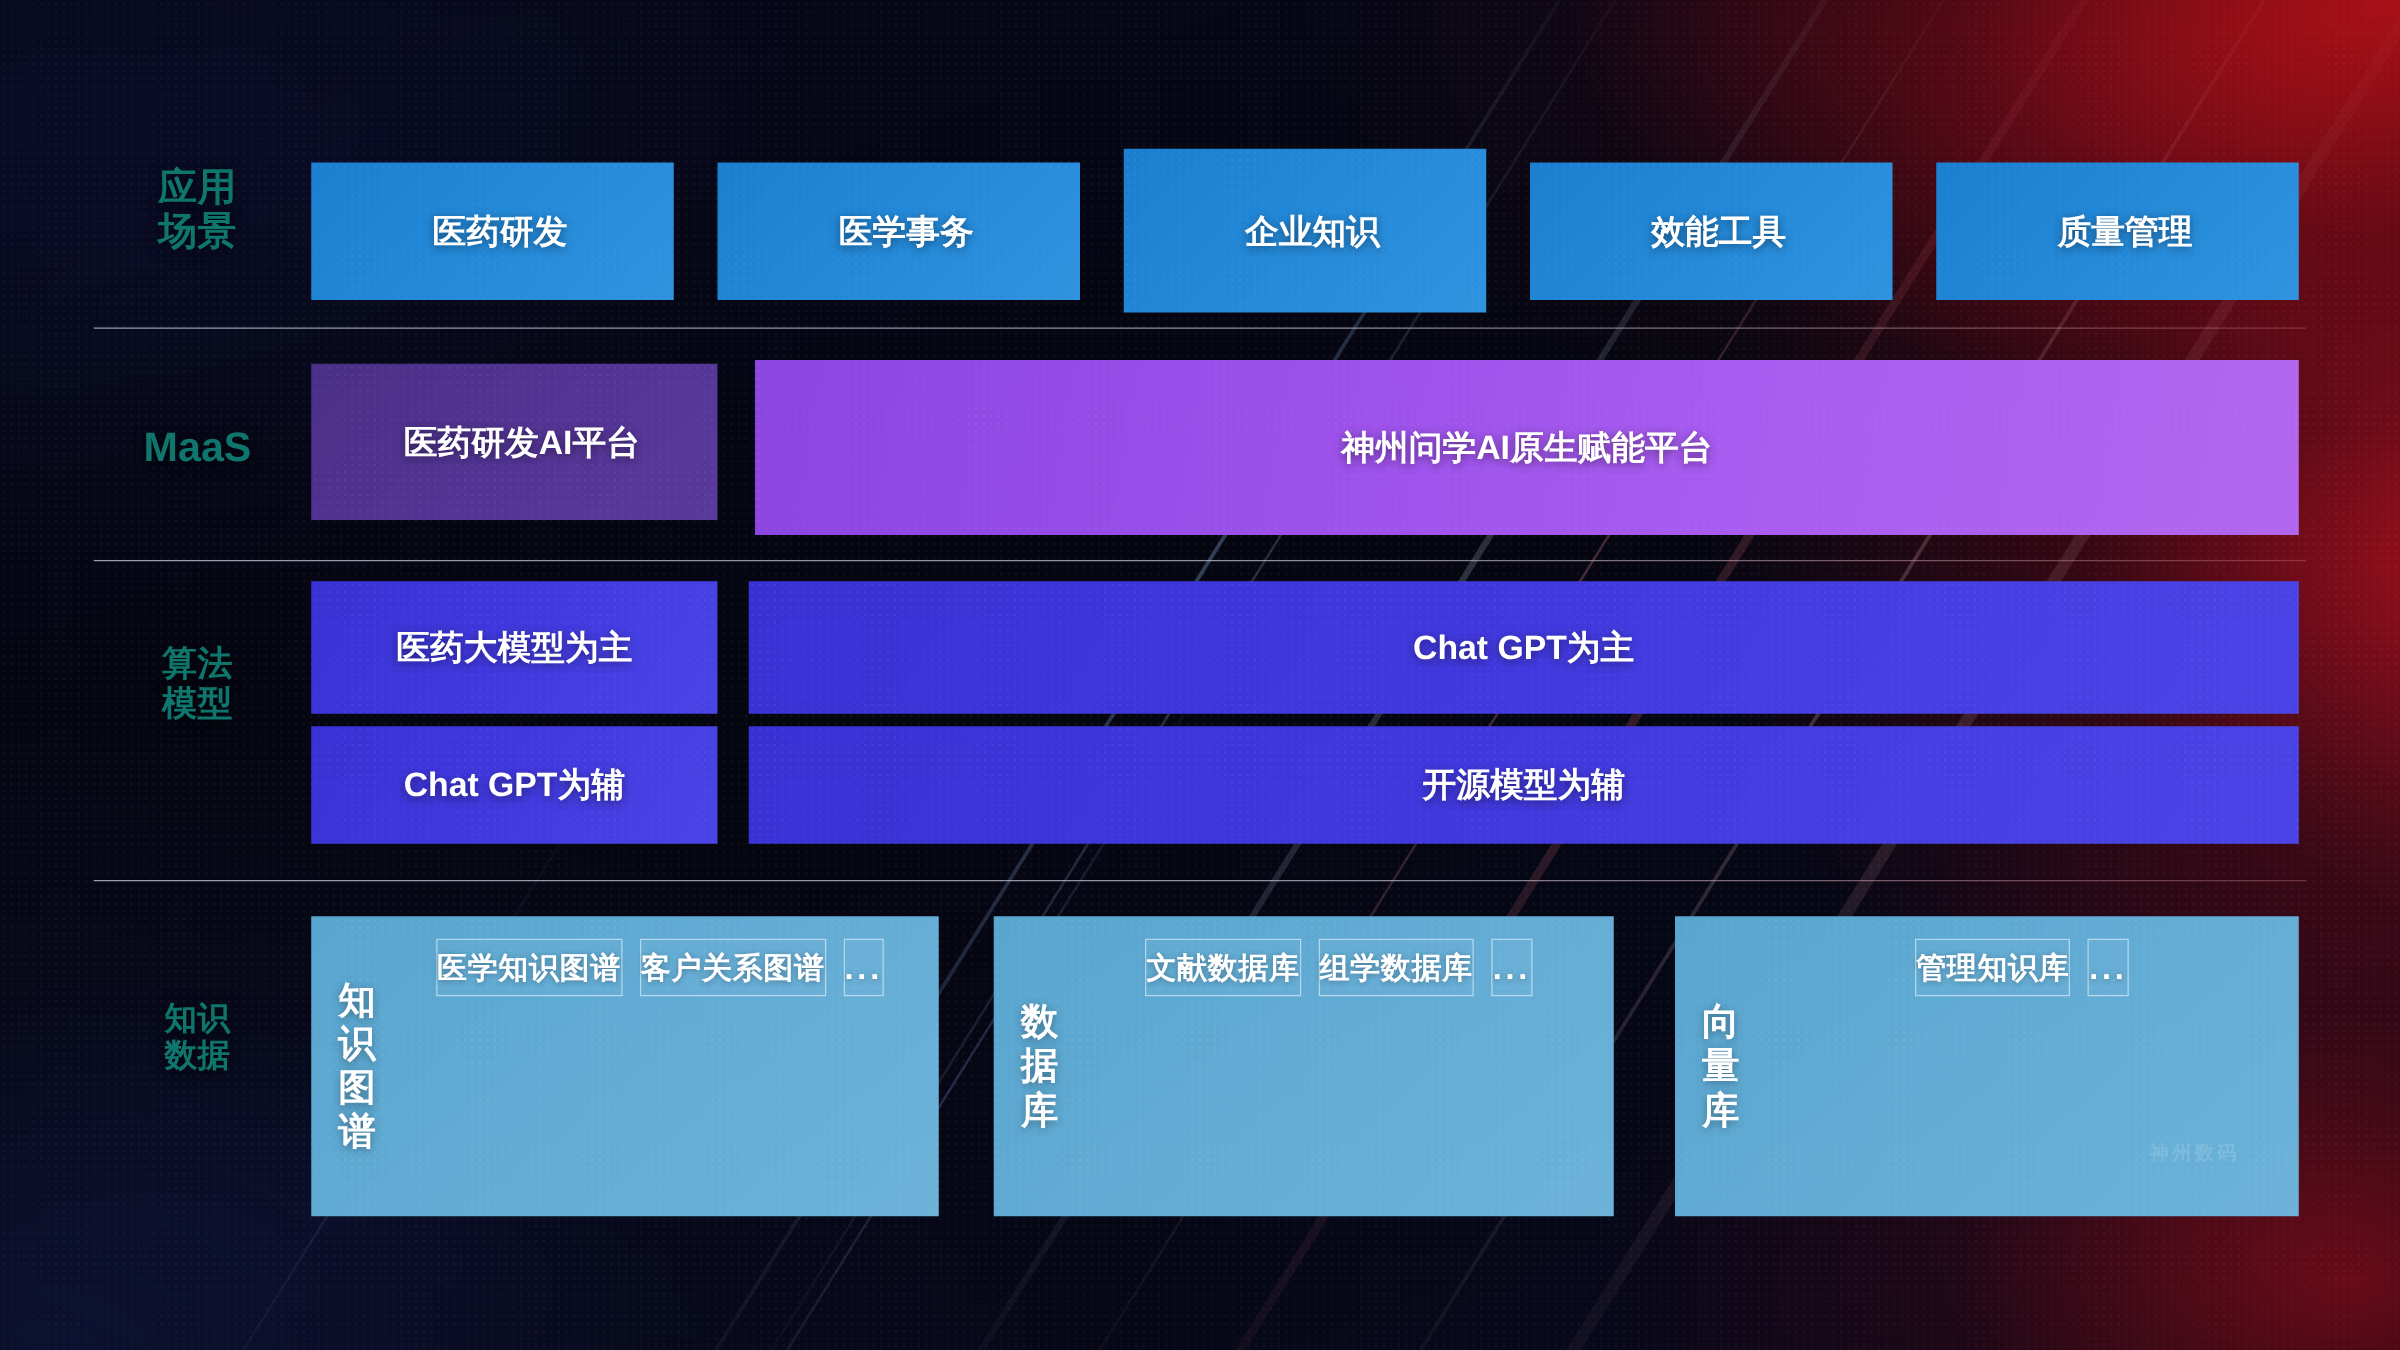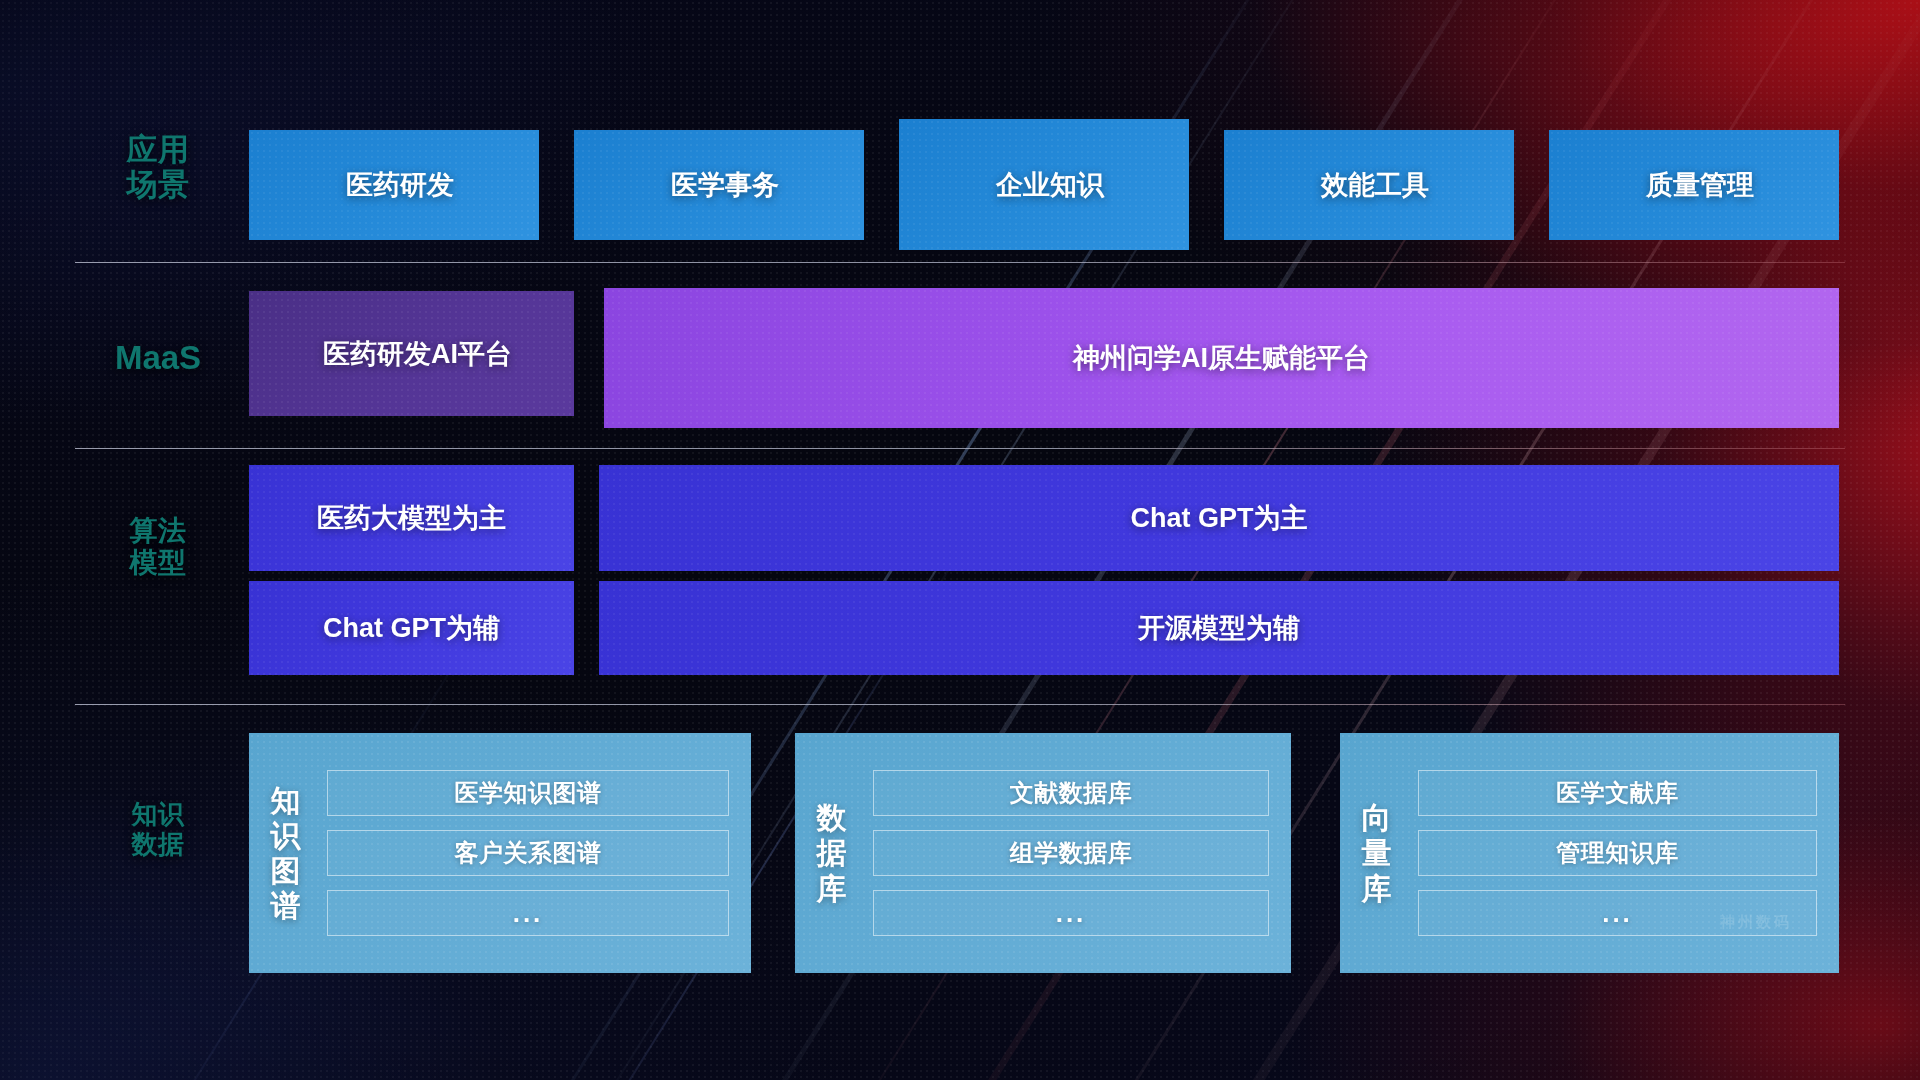--- a/index.html
+++ b/index.html
@@ -110,21 +110,21 @@
     width:74px; flex:0 0 74px;
     display:flex; align-items:center; justify-content:center;
     color:#fff; font-weight:bold; font-size:30px; line-height:1.17;
     letter-spacing:1px;
     text-shadow:0 2px 7px rgba(0,0,0,.35);
     white-space:pre-line; text-align:center;
   }
   .kgroup-items {
     position:relative; z-index:2;
     flex:1 1 auto;
-    display:flex; flex-direction:column; justify-content:center;
+    display:flex; flex-direction:row; justify-content:center;
     gap:14px;
     padding:18px 22px 18px 4px;
   }
   .kitem {
     height:46px;
     border:1px solid rgba(255,255,255,.52);
     display:flex; align-items:center; justify-content:center;
     color:#fff; font-weight:bold; font-size:24px;
     letter-spacing:.5px;
     text-shadow:0 1px 5px rgba(0,0,0,.30);
@@ -233,21 +233,20 @@
       <div class="kitem">组学数据库</div>
       <div class="kitem ellipsis">...</div>
     </div>
   </div>
 
   <div class="kgroup" style="left:1340px;top:733px;width:499px;height:240px;">
     <div class="kgroup-title">向
 量
 库</div>
     <div class="kgroup-items">
-      <div class="kitem">医学文献库</div>
       <div class="kitem">管理知识库</div>
       <div class="kitem ellipsis">...</div>
     </div>
   </div>
 
   <div class="watermark">神州数码</div>
 
 </div>
 
 </body></html>

